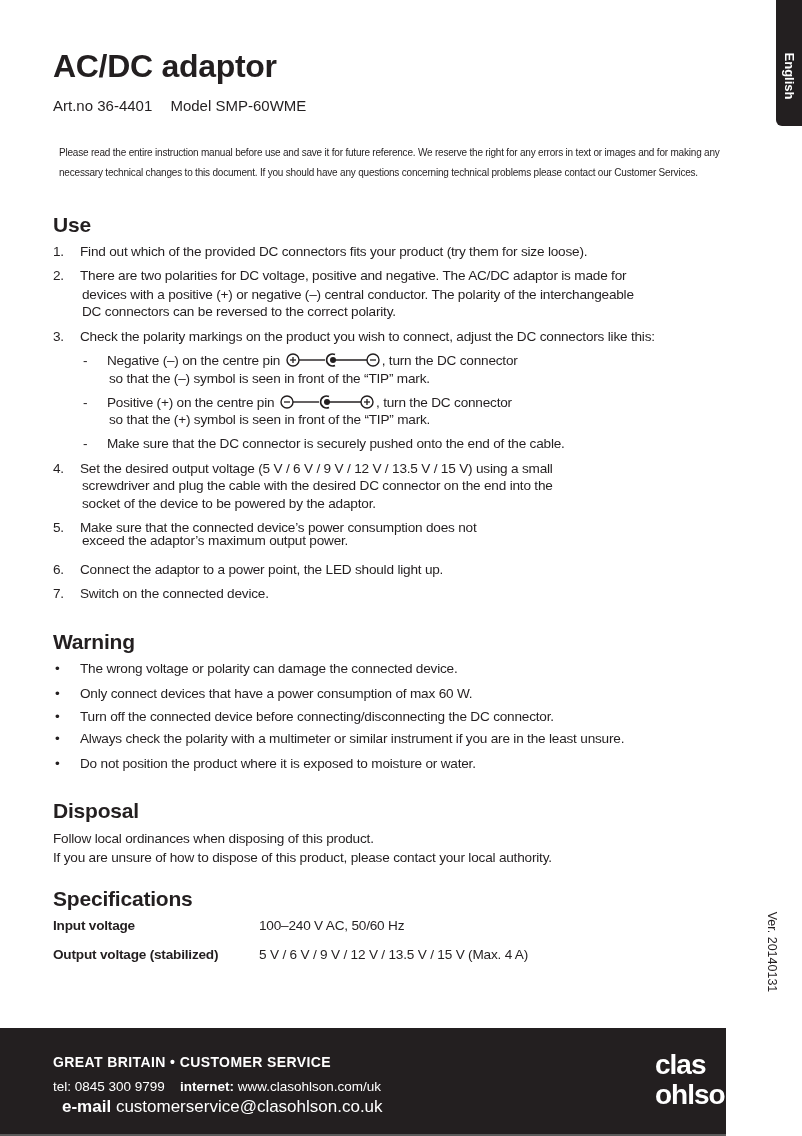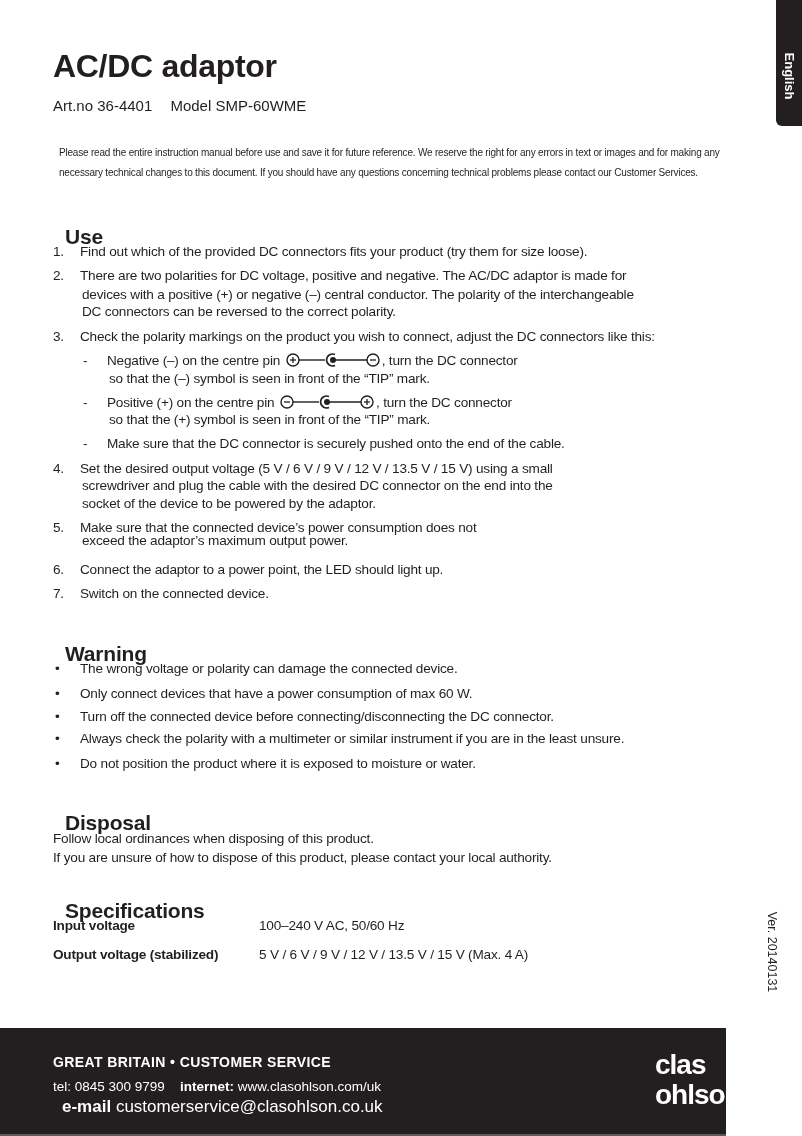--- a/index.html
+++ b/index.html
@@ -24,21 +24,21 @@
   .artline {
     position: absolute; left: 53px; top: 96px;
     font-size: 15px; line-height: 20px;
   }
   .artline .gap { display: inline-block; width: 14px; }
   .intro {
     position: absolute; left: 53px; top: 137px; width: 700px;
     font-size: 10px; line-height: 19.7px; margin: 6px; letter-spacing: -0.2px;
   }
   h2 {
-    position: absolute; left: 53px; margin: 12px;
+    position: absolute; left: 53px; margin: 0;
     font-size: 21px; font-weight: bold; line-height: 26px; letter-spacing: -0.2px;
   }
   .txt {
     position: absolute; font-size: 13.6px; line-height: 18px; letter-spacing: -0.2px;
     white-space: nowrap;
   }
   .num { position: absolute; left: 53px; }
   .sym {
     display: inline-block; vertical-align: -3px; margin: 0 1px;
   }

